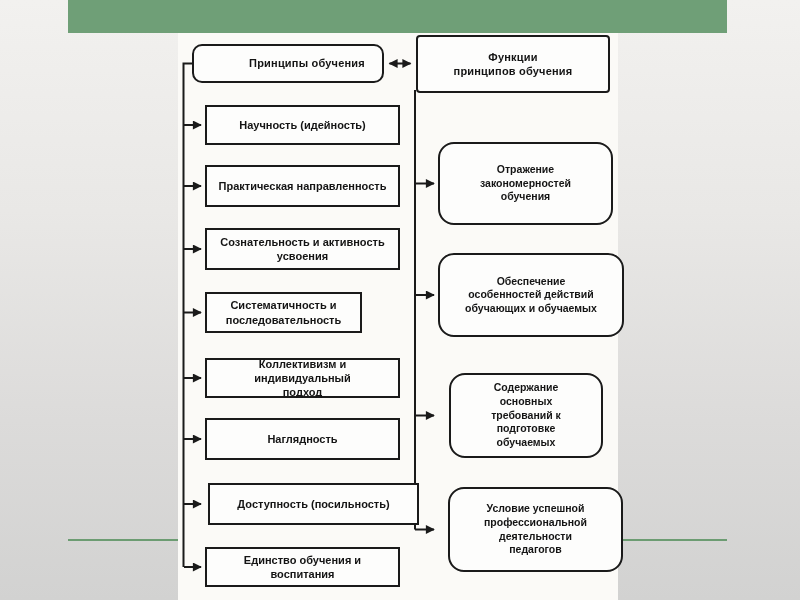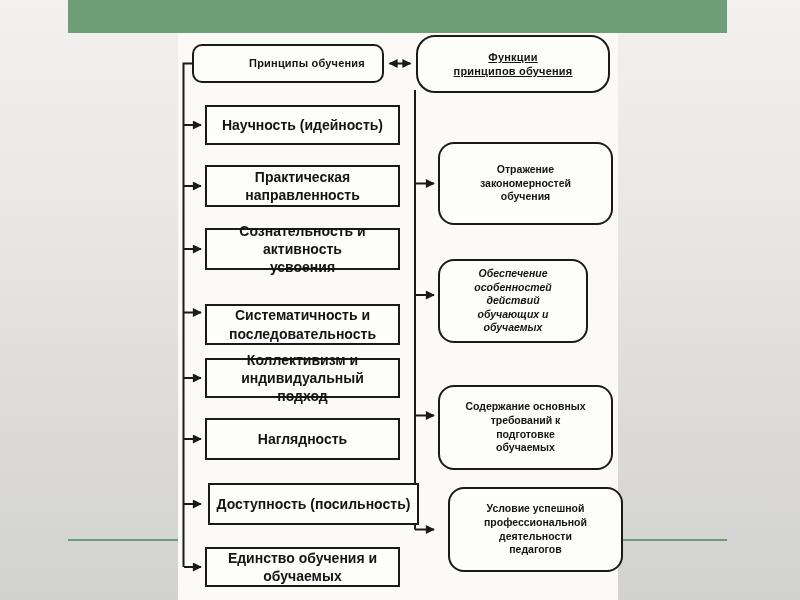--- a/index.html
+++ b/index.html
@@ -40,44 +40,44 @@
     box-sizing: border-box;
     display: flex; align-items: center; justify-content: center;
     text-align: center;
     white-space: pre-line;
     background: #fdfdfc;
     border: 2px solid var(--border, #1a1a1a);
     color: var(--text, #141414);
     font-weight: bold;
     line-height: 1.3;
   }
-  .round { border-radius: 19px; text-decoration: underline; }
+  .round { border-radius: 4px; }
   .biground { border-radius: 16px; }
   .title { font-size: 11px; letter-spacing: 0.2px; }
-  .item  { font-size: 14px; padding: 2px 4px; }
+  .item  { font-size: 11px; padding: 2px 4px; }
   .fitem { font-size: 10.5px; padding: 2px 23px; }
 
   
   .n-principles { left: 192px; top: 44px;  width: 192px; height: 39px; border-radius: 10px; padding-left: 38px; }
   .n-functions  { left: 416px; top: 35px;  width: 194px; height: 58px; }
 
   
   .b1 { left: 205px; top: 105px; width: 195px; height: 40px; }
   .b2 { left: 205px; top: 165px; width: 195px; height: 42px; }
   .b3 { left: 205px; top: 228px; width: 195px; height: 42px; }
-  .b4 { left: 205px; top: 304px; width: 195px; height: 41px; }
+  .b4 { left: 205px; top: 292px; width: 157px; height: 41px; }
   .b5 { left: 205px; top: 358px; width: 195px; height: 40px; }
   .b6 { left: 205px; top: 418px; width: 195px; height: 42px; }
   .b7 { left: 208px; top: 483px; width: 211px; height: 42px; }
   .b8 { left: 205px; top: 547px; width: 195px; height: 40px; }
 
   
   .r1 { left: 438px; top: 142px; width: 175px; height: 83px; }
-  .r2 { left: 438px; top: 259px; width: 150px; height: 84px; font-style: italic; }
-  .r3 { left: 438px; top: 373px; width: 175px; height: 85px; margin-top: 12px; }
+  .r2 { left: 438px; top: 253px; width: 186px; height: 84px; }
+  .r3 { left: 449px; top: 373px; width: 154px; height: 85px; }
   .r4 { left: 438px; top: 487px; width: 175px; height: 85px; margin-left: 10px; }
 </style>
 </head>
 <body>
 
 <div class="slide">
 
   <div class="green-bar"></div>
   <div class="green-line"></div>
   <div class="panel"></div>
@@ -116,21 +116,21 @@
   <div class="node item b1">Научность (идейность)</div>
   <div class="node item b3">Сознательность и активность
 усвоения</div>
   <div class="node item b2">Практическая направленность</div>
   <div class="node item b4">Систематичность и
 последовательность</div>
   <div class="node item b5">Коллективизм и индивидуальный
 подход</div>
   <div class="node item b6">Наглядность</div>
   <div class="node item b7">Доступность (посильность)</div>
-  <div class="node item b8">Единство обучения и обучаемых</div>
+  <div class="node item b8">Единство обучения и воспитания</div>
 
   <div class="node fitem biground r1">Отражение
 закономерностей
 обучения</div>
   <div class="node fitem biground r2">Обеспечение
 особенностей действий
 обучающих и обучаемых</div>
   <div class="node fitem biground r3">Содержание основных
 требований к подготовке
 обучаемых</div>

